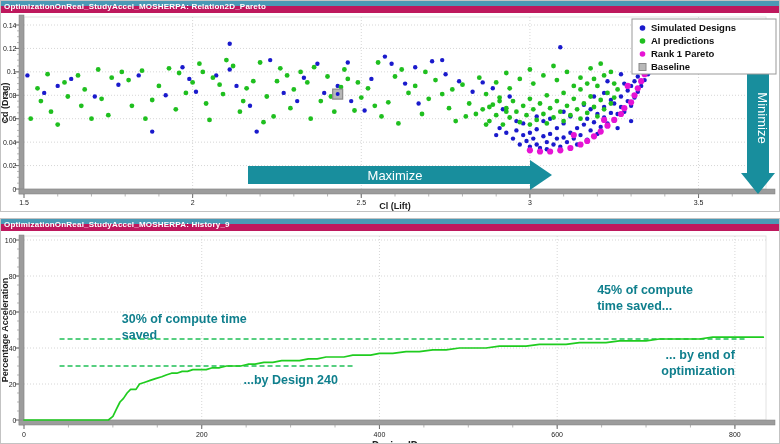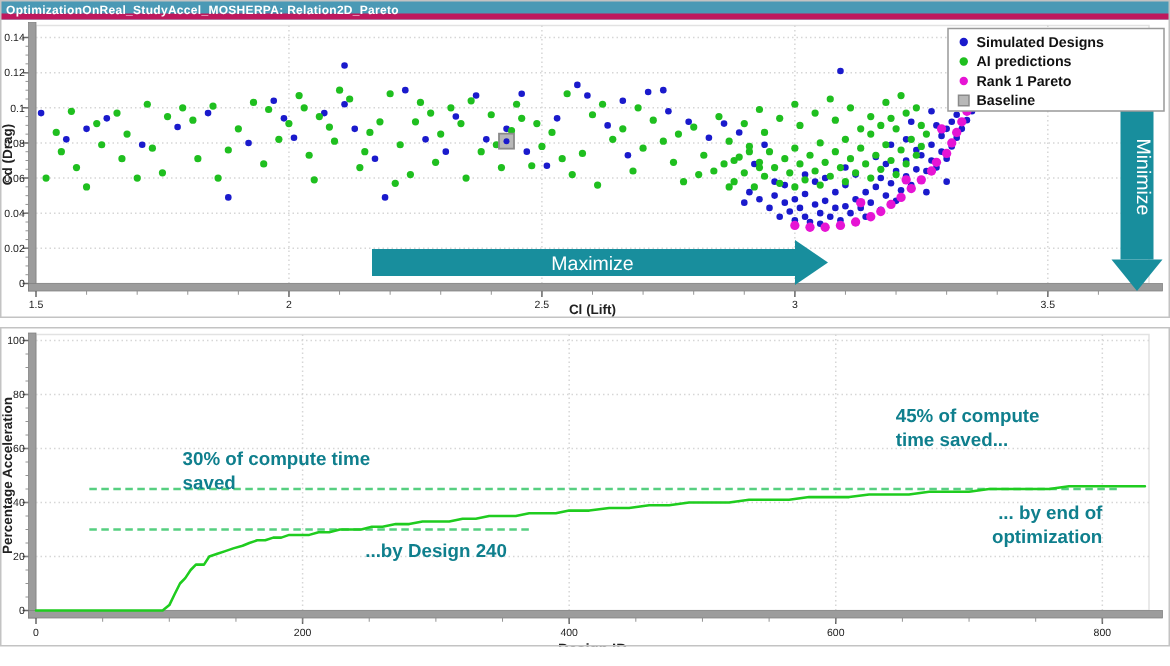--- a/index.html
+++ b/index.html
@@ -1,18 +1,18 @@
 <!DOCTYPE html>
 <html><head>
 <meta charset="utf-8">
 <style>
   html,body{margin:0;padding:0;background:#ffffff;}
   body{width:780px;height:444px;font-family:"Liberation Sans",sans-serif;overflow:hidden;}
   .panel{width:780px;background:#ffffff;outline:1px solid #c3c3c3;outline-offset:-1px;}
-  .titlebar{height:13px;background:#4a99b5;border-bottom:4px solid #be185d;color:#ffffff;
+  .titlebar{height:13px;background:#4a99b5;border-bottom:7px solid #be185d;color:#ffffff;
     font-size:8px;font-weight:bold;line-height:13px;padding-left:4px;box-sizing:border-box;
     letter-spacing:.2px;}
   .chartbox{display:block;}
   .gap{height:6px;background:#ffffff;}
   svg{display:block;}
   text{font-family:"Liberation Sans",sans-serif;}
 </style>
 </head>
 <body>
 
@@ -457,20 +457,21 @@
           <rect x="639" y="50.5" width="7" height="7" fill="#b8b8b8" stroke="#8a8a8a" stroke-width="1"></rect>
           <text x="651" y="57" fill="#111" font-size="9.5px" font-weight="bold">Baseline</text>
         </g>
       </g>
     </svg>
 </div>
 
 <div class="gap"></div>
 
 <div class="panel">
+  <div class="titlebar">OptimizationOnReal_StudyAccel_MOSHERPA: History_9</div>
   <svg id="history" class="chartbox" width="780" height="213">
       <g>
         <rect x="24" y="5" width="742" height="184" fill="#ffffff" stroke="#e2e2e2" stroke-width="1"></rect>
         <line x1="201.7245508982036" y1="5" x2="201.7245508982036" y2="189" stroke="#d6d6d6" stroke-width="1" stroke-dasharray="1,2"></line>
         <line x1="379.4491017964072" y1="5" x2="379.4491017964072" y2="189" stroke="#d6d6d6" stroke-width="1" stroke-dasharray="1,2"></line>
         <line x1="557.1736526946107" y1="5" x2="557.1736526946107" y2="189" stroke="#d6d6d6" stroke-width="1" stroke-dasharray="1,2"></line>
         <line x1="734.8982035928144" y1="5" x2="734.8982035928144" y2="189" stroke="#d6d6d6" stroke-width="1" stroke-dasharray="1,2"></line>
         <line x1="24" y1="153" x2="766" y2="153" stroke="#d6d6d6" stroke-width="1" stroke-dasharray="1,2"></line>
         <line x1="24" y1="117" x2="766" y2="117" stroke="#d6d6d6" stroke-width="1" stroke-dasharray="1,2"></line>
         <line x1="24" y1="81" x2="766" y2="81" stroke="#d6d6d6" stroke-width="1" stroke-dasharray="1,2"></line>

